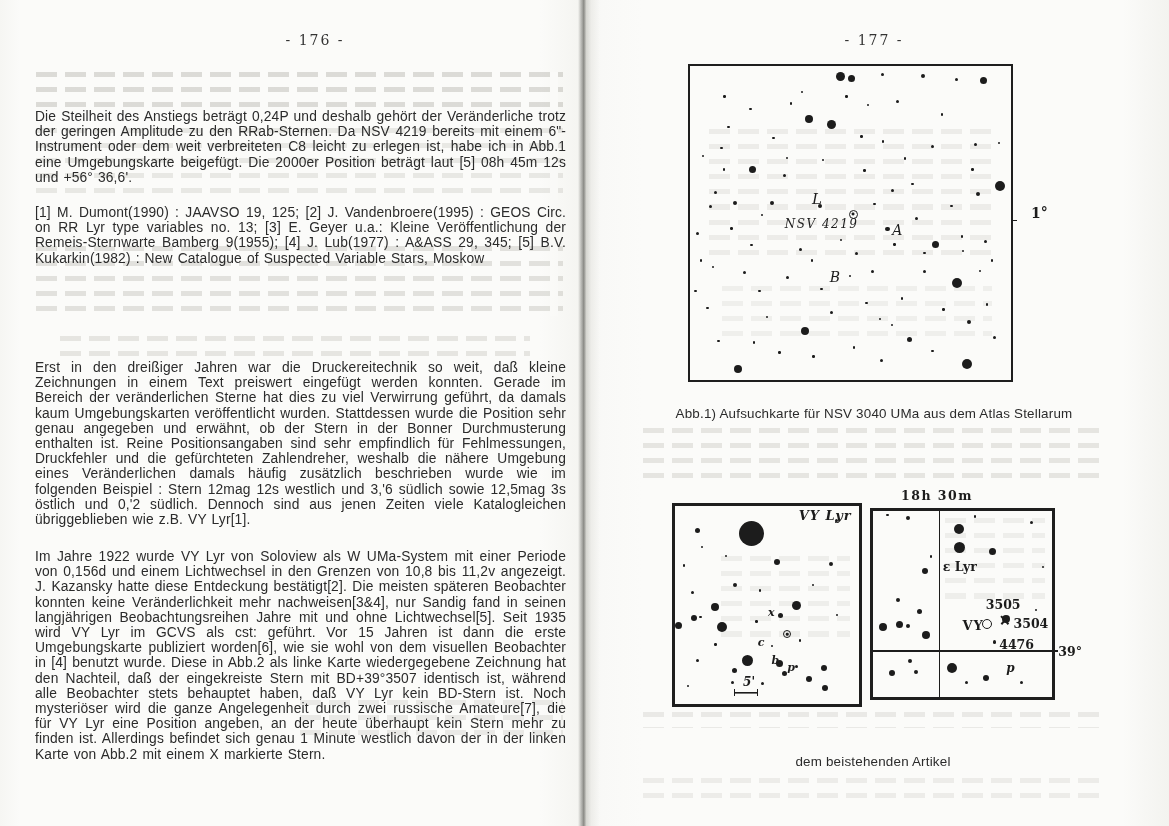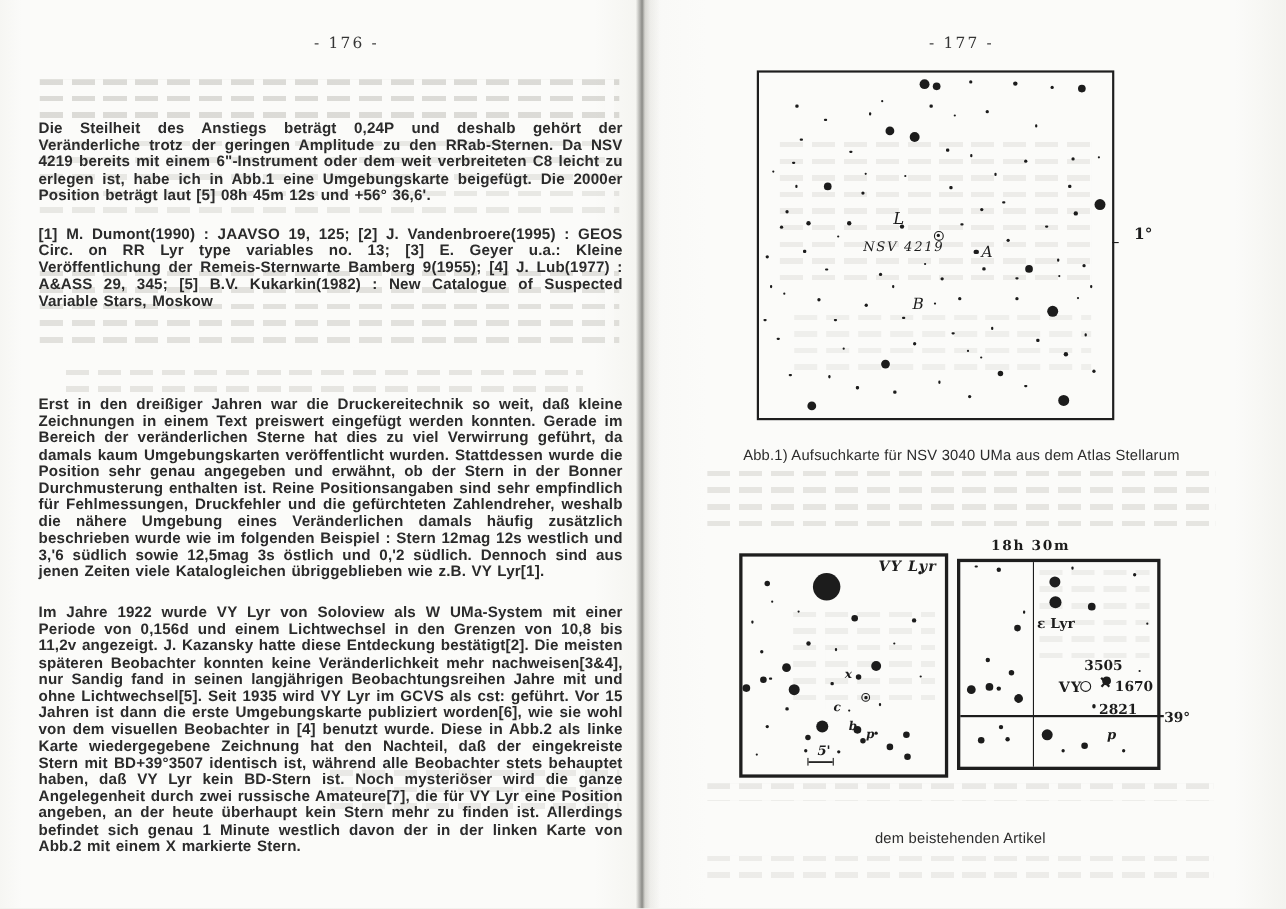--- a/index.html
+++ b/index.html
@@ -8,21 +8,21 @@
   .page{position:absolute;top:0;height:826px;}
   .page-left{left:0;width:583px;
     background:linear-gradient(90deg,#f6f6f3 0,#fbfbf9 20px,#fbfbf9 540px,#f4f4f0 583px);}
   .page-right{left:583px;width:586px;
     background:linear-gradient(90deg,#efefeb 0,#f9f9f7 18px,#fbfbf9 60px,#fbfbf9 540px,#f3f3ef 586px);}
   .gutter{position:absolute;left:578px;top:0;width:22px;height:826px;z-index:5;
     background:linear-gradient(90deg,rgba(0,0,0,0) 0,rgba(55,55,50,.55) 26%,rgba(120,118,108,.22) 38%,rgba(190,188,180,.12) 60%,rgba(0,0,0,0) 100%);}
   .pg-header{position:absolute;font-family:"DejaVu Serif",serif;font-size:14px;letter-spacing:2px;
     color:#343434;text-align:center;}
   .body-text{position:absolute;font-size:13.8px;line-height:15.2px;letter-spacing:.15px;
-    text-align:justify;margin:0;color:#2b2b2b;word-spacing:1px;font-weight:bold;}
+    text-align:justify;margin:0;color:#2b2b2b;word-spacing:1px;}
   .center-line{position:absolute;text-align:center;font-size:14px;color:#2b2b2b;}
   .caption{position:absolute;font-size:13.4px;color:#2b2b2b;text-align:center;letter-spacing:.2px;}
   .figbox{position:absolute;border:2px solid #1e1e1e;background:transparent;box-sizing:border-box;}
   .figbox.heavy{border-width:3px;}
   .starfield{position:absolute;left:0;top:0;width:100%;height:100%;z-index:2;}
   .star{position:absolute;background:#1c1c1c;border-radius:50%;}
   .ring{position:absolute;border:1.6px solid #1c1c1c;border-radius:50%;background:transparent;box-sizing:border-box;}
   .ring-dot{position:absolute;left:50%;top:50%;width:42%;height:42%;transform:translate(-50%,-50%);
     background:#1c1c1c;border-radius:50%;}
   .xwrap{position:absolute;overflow:visible;}
@@ -260,22 +260,22 @@
           <div class="star" style="left: 24.3%; top: 86.5%; width: 4px; height: 4px; margin-left: -2px; margin-top: -2px;"></div>
           <div class="star" style="left: 63.2%; top: 89.6%; width: 6px; height: 6px; margin-left: -3px; margin-top: -3px;"></div>
           <div class="star" style="left: 10.8%; top: 87%; width: 6px; height: 6px; margin-left: -3px; margin-top: -3px;"></div>
           <div class="star" style="left: 52%; top: 92%; width: 3px; height: 3px; margin-left: -1.5px; margin-top: -1.5px;"></div>
           <div class="star" style="left: 83%; top: 92%; width: 3px; height: 3px; margin-left: -1.5px; margin-top: -1.5px;"></div>
           <div class="star" style="left: 57%; top: 3%; width: 2.4px; height: 2.4px; margin-left: -1.2px; margin-top: -1.2px;"></div>
           <div class="star" style="left: 95%; top: 30%; width: 2.4px; height: 2.4px; margin-left: -1.2px; margin-top: -1.2px;"></div>
         </div>
       <span class="num-label" style="left:39%;top:26%;font-size:12.5px">ε Lyr</span>
       <span class="num-label" style="left:63%;top:46.5%;font-size:12.5px">3505</span>
-      <span class="num-label" style="left:78.5%;top:56.5%;font-size:12.5px">1670</span>
-      <span class="num-label" style="left:70.5%;top:67.5%;font-size:12.5px">2821</span>
+      <span class="num-label" style="left:78.5%;top:56.5%;font-size:12.5px">3504</span>
+      <span class="num-label" style="left:70.5%;top:67.5%;font-size:12.5px">4476</span>
       <span class="num-label" style="left:50%;top:57.5%;font-size:13px;letter-spacing:1px">VY</span>
       <span class="num-label" style="left:74.5%;top:80.5%;font-size:12px;font-style:italic">p</span>
       <span class="num-label" style="right:-30px;top:71.5%;font-size:12.5px">39°</span>
     </div>
 
     <div class="bleed" style="left:60px;top:712px;width:460px;height:16px;opacity:.4"></div>
     <div class="caption" style="left:50px;top:754px;width:480px">dem beistehenden Artikel</div>
     <div class="bleed" style="left:60px;top:778px;width:460px;height:28px;opacity:.35"></div>
   </div>
 </div>

